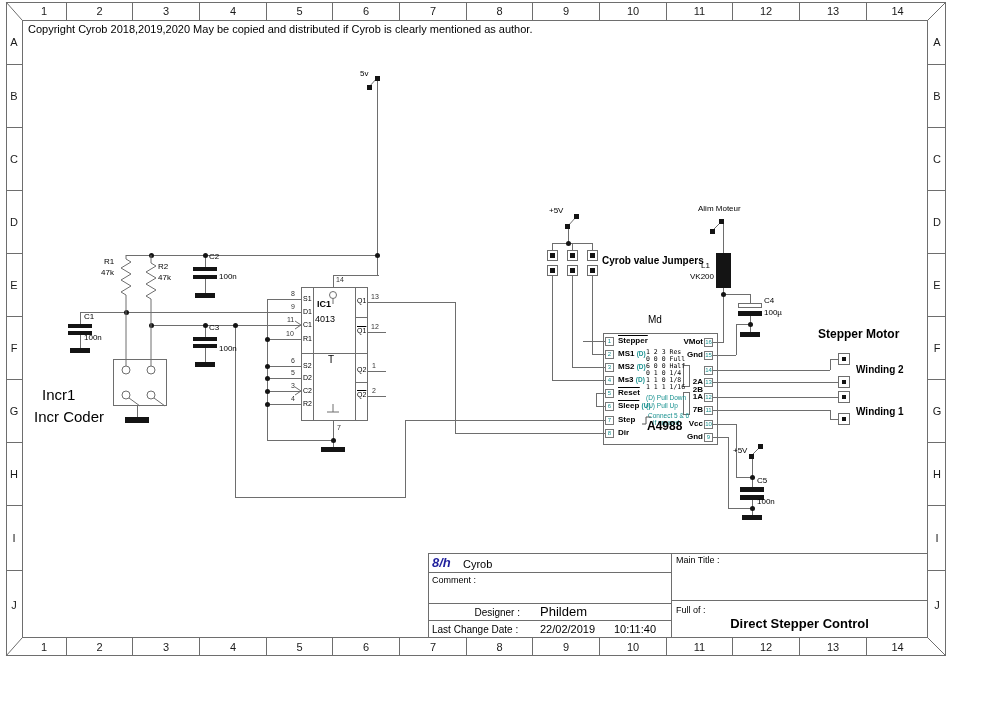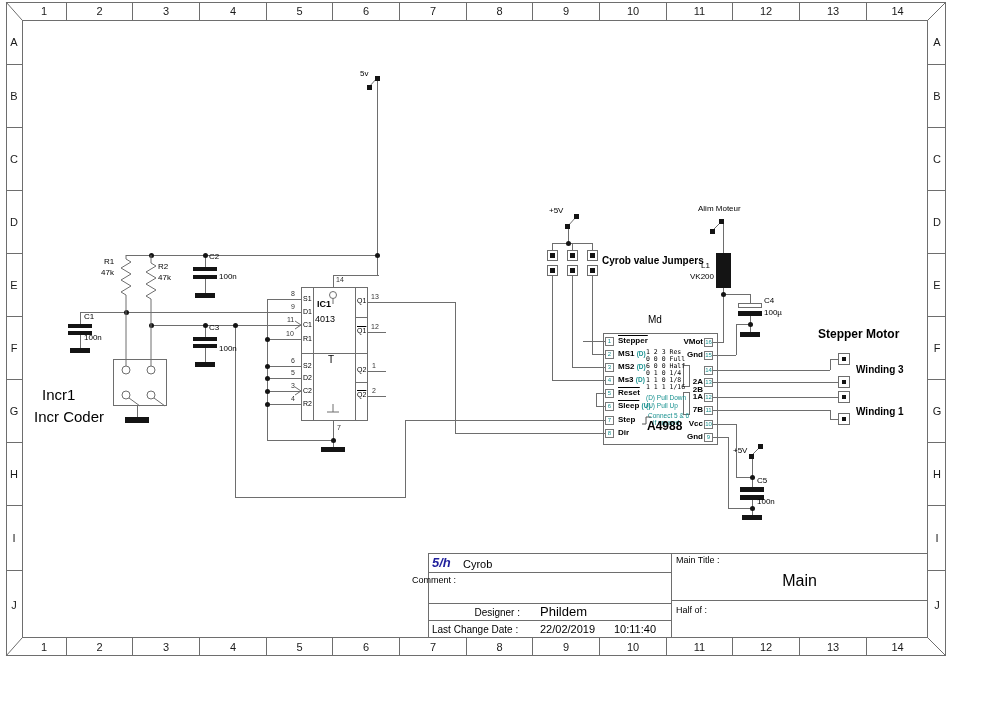--- a/index.html
+++ b/index.html
@@ -79,20 +79,21 @@
   <div class="cell hb" style="left:928px;top:65px;width:18px;height:63px">B</div>
   <div class="cell hb" style="left:928px;top:128px;width:18px;height:63px">C</div>
   <div class="cell hb" style="left:928px;top:191px;width:18px;height:63px">D</div>
   <div class="cell hb" style="left:928px;top:254px;width:18px;height:63px">E</div>
   <div class="cell hb" style="left:928px;top:317px;width:18px;height:63px">F</div>
   <div class="cell hb" style="left:928px;top:380px;width:18px;height:63px">G</div>
   <div class="cell hb" style="left:928px;top:443px;width:18px;height:63px">H</div>
   <div class="cell hb" style="left:928px;top:506px;width:18px;height:65px">I</div>
   <div class="cell" style="left:928px;top:571px;width:18px;height:67px">J</div>
 
+  <div class="txt t11" style="left:28px;top:23px">Copyright Cyrob 2018,2019,2020 May be copied and distributed if Cyrob is clearly mentioned as author.</div>
 
   <i class="w" style="left:377px;top:81px;width:1px;height:194px"></i>
   <i class="w" style="left:126px;top:255px;width:253px;height:1px"></i>
   <i class="w" style="left:333px;top:275px;width:46px;height:1px"></i>
   <i class="w" style="left:333px;top:275px;width:1px;height:12px"></i>
   <i class="w" style="left:80px;top:312px;width:1px;height:12px"></i>
   <i class="w" style="left:80px;top:312px;width:222px;height:1px"></i>
   <i class="w" style="left:151px;top:325px;width:151px;height:1px"></i>
   <i class="w" style="left:205px;top:255px;width:1px;height:12px"></i>
   <i class="w" style="left:205px;top:279px;width:1px;height:14px"></i>
@@ -340,41 +341,41 @@
 
   <div class="txt t12 b" style="left:818px;top:328px">Stepper Motor</div>
   <div class="box" style="left:838px;top:353px;width:12px;height:12px"></div>
   <div class="box" style="left:838px;top:376px;width:12px;height:12px"></div>
   <div class="box" style="left:838px;top:391px;width:12px;height:12px"></div>
   <div class="box" style="left:838px;top:413px;width:12px;height:12px"></div>
   <i class="blk" style="left:842px;top:357px;width:4px;height:4px"></i>
   <i class="blk" style="left:842px;top:380px;width:4px;height:4px"></i>
   <i class="blk" style="left:842px;top:395px;width:4px;height:4px"></i>
   <i class="blk" style="left:842px;top:417px;width:4px;height:4px"></i>
-  <div class="txt t10 b" style="left:856px;top:364px">Winding 3</div>
+  <div class="txt t10 b" style="left:856px;top:364px">Winding 2</div>
   <div class="txt t10 b" style="left:856px;top:406px">Winding 1</div>
 
   <div class="box" style="left:428px;top:553px;width:500px;height:85px"></div>
   <i class="w" style="left:671px;top:553px;width:1px;height:85px"></i>
   <i class="w" style="left:428px;top:572px;width:243px;height:1px"></i>
   <i class="w" style="left:428px;top:603px;width:243px;height:1px"></i>
   <i class="w" style="left:428px;top:620px;width:243px;height:1px"></i>
   <i class="w" style="left:671px;top:600px;width:257px;height:1px"></i>
 
-  <div class="txt t13 logo" style="left:432px;top:556px">5/h</div>
+  <div class="txt t13 logo" style="left:432px;top:556px">8/h</div>
   <div class="txt t11" style="left:463px;top:558px">Cyrob</div>
-  <div class="txt t9" style="left:412px;top:576px">Comment :</div>
+  <div class="txt t9" style="left:432px;top:576px">Comment :</div>
   <div class="txt t10 rt" style="left:430px;top:607px;width:90px">Designer :</div>
   <div class="txt t13" style="left:540px;top:605px">Phildem</div>
   <div class="txt t10" style="left:432px;top:624px">Last Change Date :</div>
   <div class="txt t11" style="left:540px;top:623px">22/02/2019</div>
   <div class="txt t11" style="left:614px;top:623px">10:11:40</div>
   <div class="txt t9" style="left:676px;top:556px">Main Title :</div>
-  <div class="txt t16 ctr" style="left:671px;top:572px;width:257px">Main</div>
-  <div class="txt t9" style="left:676px;top:606px">Half of :</div>
+  <div class="txt t9" style="left:676px;top:606px">Full of :</div>
+  <div class="txt t13 b ctr" style="left:671px;top:617px;width:257px">Direct Stepper Control</div>
 
   <svg class="ovl" width="1000" height="706" viewBox="0 0 1000 706">
     <g stroke="#6e6e6e" stroke-width="1" fill="none">
       <line x1="6" y1="2" x2="22" y2="20"></line>
       <line x1="946" y1="2" x2="928" y2="20"></line>
       <line x1="6" y1="656" x2="22" y2="638"></line>
       <line x1="946" y1="656" x2="928" y2="638"></line>
       <path d="M126,255 V259 L131,262 L121,268 L131,274 L121,280 L131,286 L121,292 L126,295 V366"></path>
       <path d="M151,255 V263 L156,266 L146,272 L156,278 L146,284 L156,290 L146,296 L151,299 V366"></path>
       <circle cx="126" cy="370" r="4"></circle>

